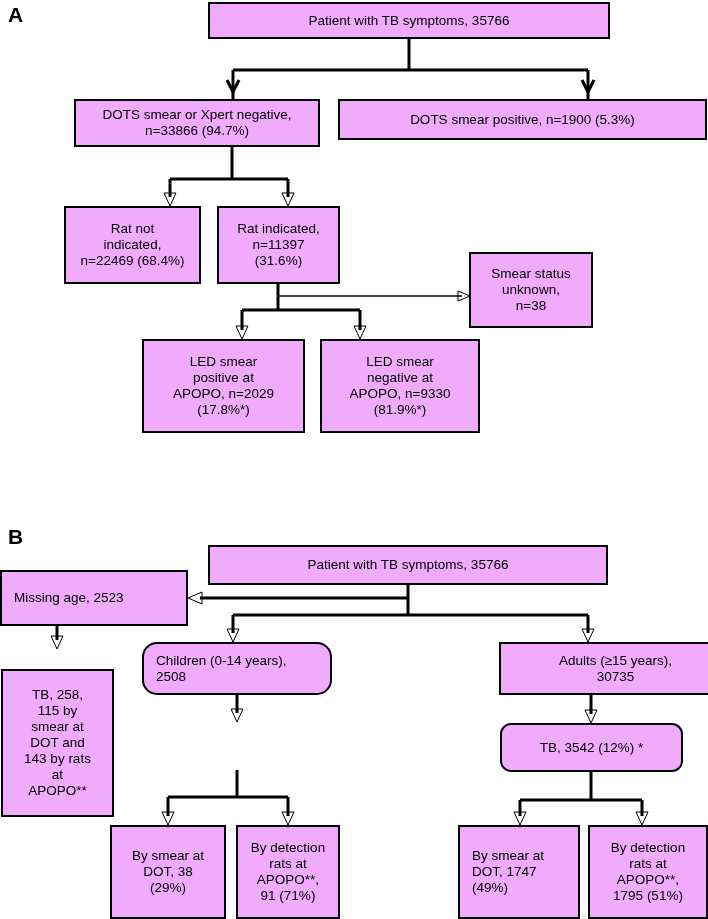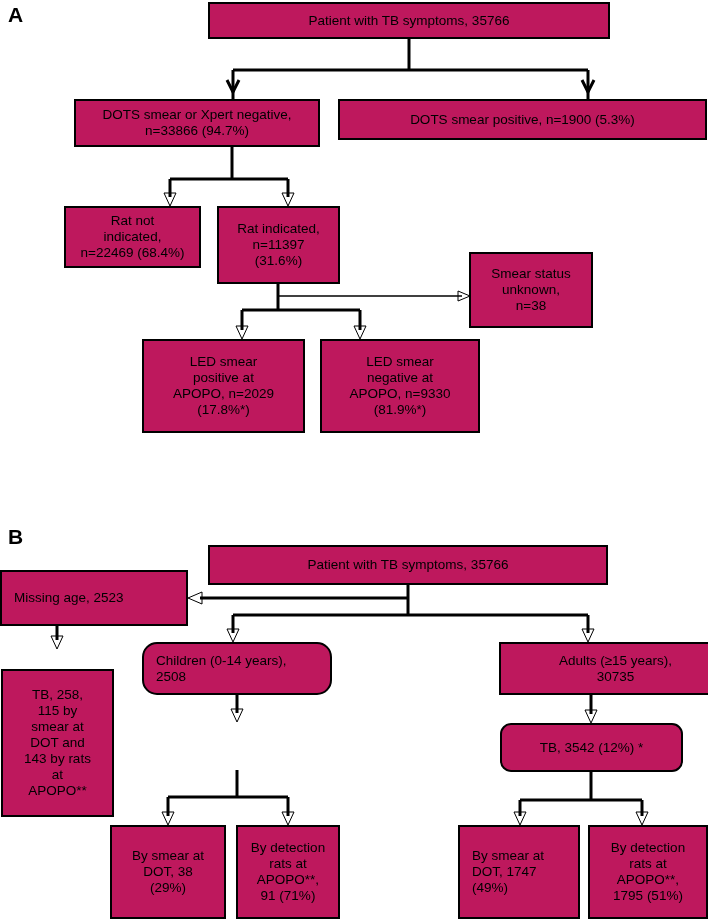--- a/index.html
+++ b/index.html
@@ -19,21 +19,21 @@
     position:absolute;
     font-weight:bold;
     font-size:21px;
     line-height:1;
     letter-spacing:0;
   }
   .box{
     position:absolute;
     box-sizing:border-box;
     border:2.5px solid #000000;
-    background:#be185d;
+    background:#f0abfc;
     display:flex;
     align-items:center;
     justify-content:center;
     text-align:center;
     font-size:13.5px;
     line-height:1.18;
     padding:1px 3px;
     white-space:pre-line;
     z-index:2;
   }
@@ -93,21 +93,21 @@
     <path d="M360,339 L354,326 L366,326 Z" fill="#000"></path>
   </svg>
 
   <div class="box" style="left:208px; top:2px; width:402px; height:37px;">Patient with TB symptoms, 35766</div>
 
   <div class="box" style="left:74px; top:99px; width:246px; height:48px;">DOTS smear or Xpert negative,
 n=33866 (94.7%)</div>
 
   <div class="box" style="left:338px; top:99px; width:369px; height:41px;">DOTS smear positive, n=1900 (5.3%)</div>
 
-  <div class="box" style="left:64px; top:206px; width:137px; height:62px;">Rat not
+  <div class="box" style="left:64px; top:206px; width:137px; height:78px;">Rat not
 indicated,
 n=22469 (68.4%)</div>
 
   <div class="box" style="left:217px; top:206px; width:123px; height:78px;">Rat indicated,
 n=11397
 (31.6%)</div>
 
   <div class="box" style="left:469px; top:252px; width:124px; height:76px;">Smear status
 unknown,
 n=38</div>

